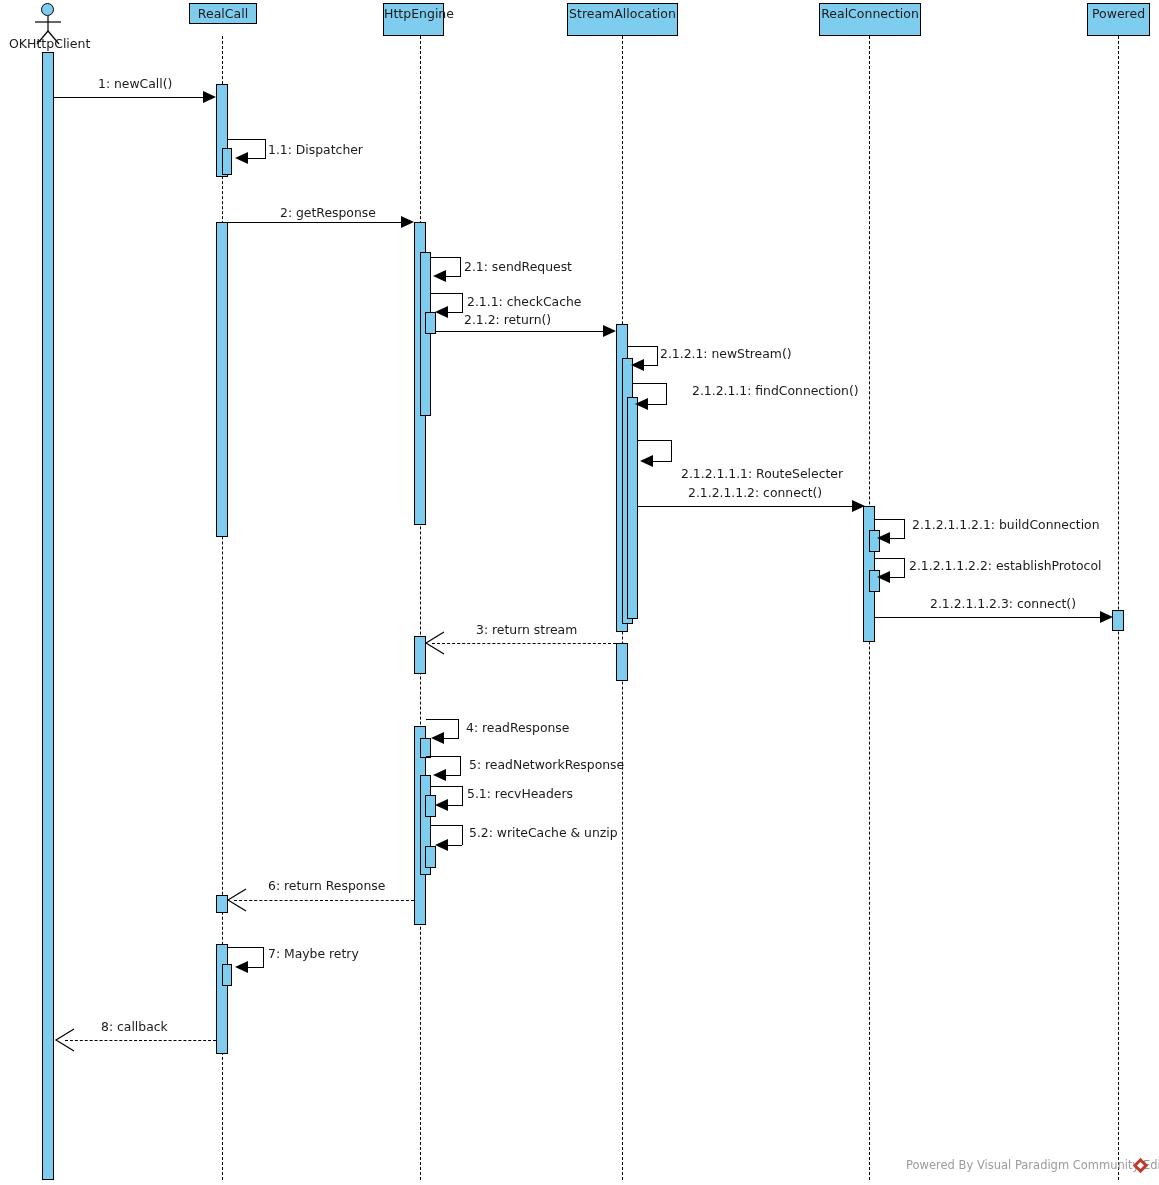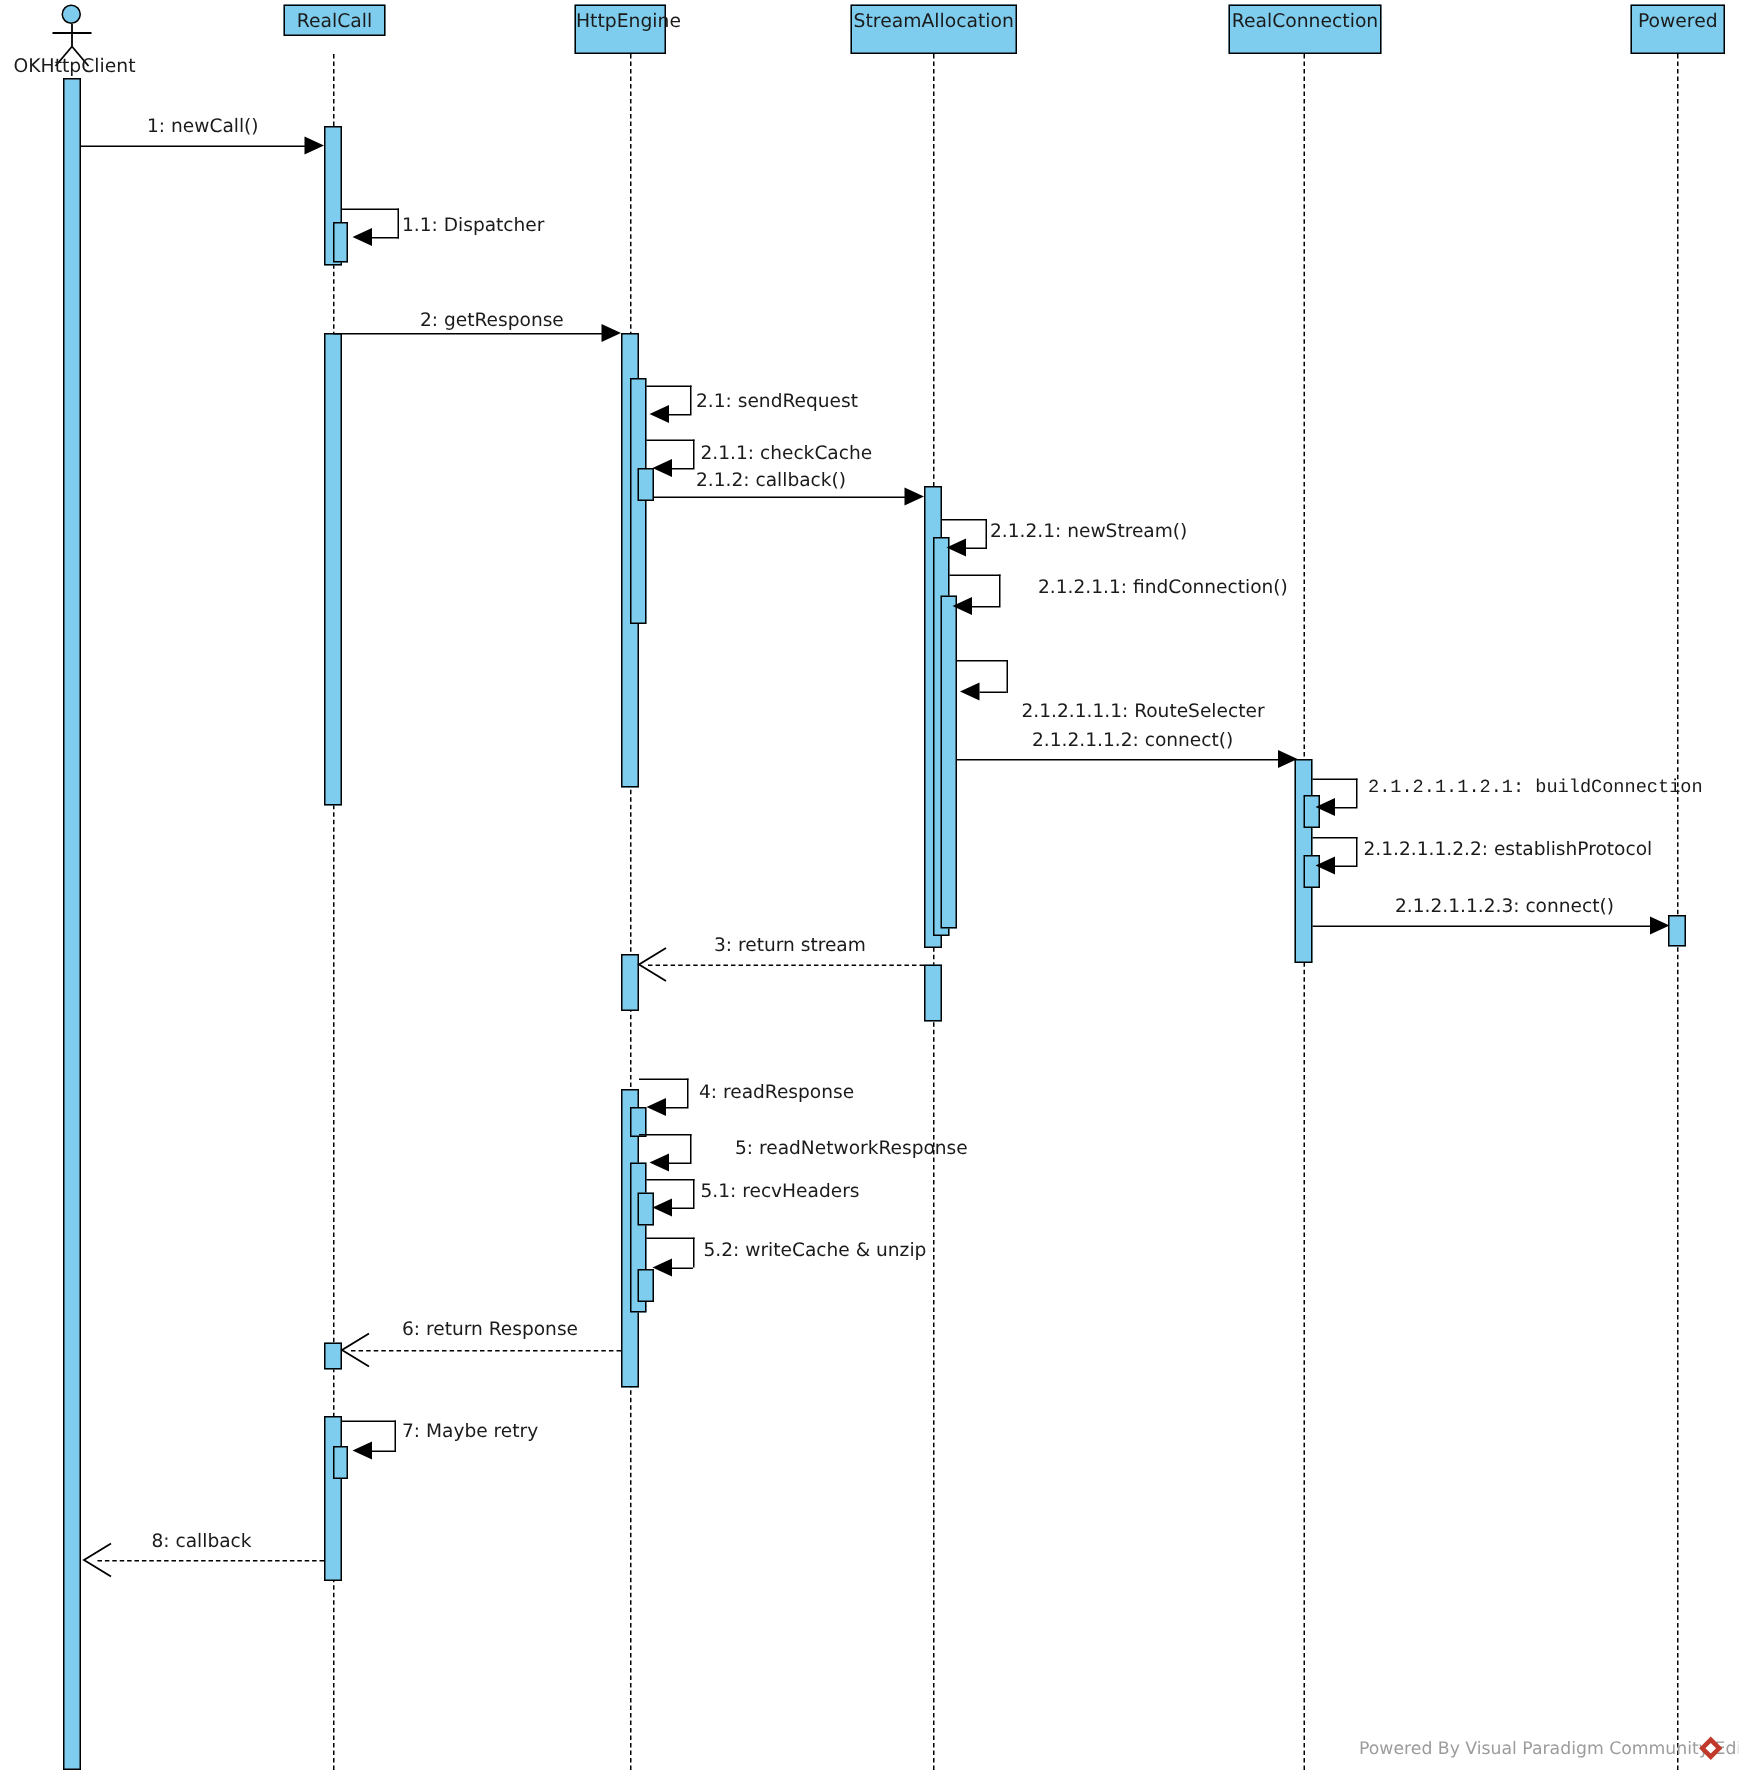--- a/index.html
+++ b/index.html
@@ -221,21 +221,21 @@
   <div class="selfcall">
     <div class="seg" style="left:431px; top:293px; width:32px;"></div>
     <div class="vseg" style="left:462px; top:293px; height:20px;"></div>
     <div class="seg" style="left:448px; top:312px; width:14px;"></div>
   </div>
   <div class="arrow-solid-l" style="left:435px; top:306px;"></div>
   <div class="msg-label" style="left:467px; top:296px;">2.1.1: checkCache</div>
 
   <div class="msg-line" style="left:436px; top:331px; width:168px;"></div>
   <div class="arrow-solid-r" style="left:603px; top:325px;"></div>
-  <div class="msg-label" style="left:464px; top:314px;">2.1.2: callback()</div>
+  <div class="msg-label" style="left:464px; top:314px;">2.1.2: return()</div>
 
   <div class="selfcall">
     <div class="seg" style="left:628px; top:346px; width:30px;"></div>
     <div class="vseg" style="left:657px; top:346px; height:20px;"></div>
     <div class="seg" style="left:644px; top:365px; width:14px;"></div>
   </div>
   <div class="arrow-solid-l" style="left:631px; top:359px;"></div>
   <div class="msg-label" style="left:660px; top:348px;">2.1.2.1: newStream()</div>
 
   <div class="selfcall">
@@ -257,21 +257,21 @@
   <div class="msg-line" style="left:638px; top:506px; width:215px;"></div>
   <div class="arrow-solid-r" style="left:852px; top:500px;"></div>
   <div class="msg-label" style="left:688px; top:487px;">2.1.2.1.1.2: connect()</div>
 
   <div class="selfcall">
     <div class="seg" style="left:875px; top:519px; width:30px;"></div>
     <div class="vseg" style="left:904px; top:519px; height:20px;"></div>
     <div class="seg" style="left:890px; top:538px; width:14px;"></div>
   </div>
   <div class="arrow-solid-l" style="left:877px; top:532px;"></div>
-  <div class="msg-label" style="left:912px; top:519px;font-family:Liberation Mono, monospace;">2.1.2.1.1.2.1: buildConnection</div>
+  <div class="msg-label" style="left:912px; top:519px;">2.1.2.1.1.2.1: buildConnection</div>
 
   <div class="selfcall">
     <div class="seg" style="left:875px; top:558px; width:30px;"></div>
     <div class="vseg" style="left:904px; top:558px; height:20px;"></div>
     <div class="seg" style="left:890px; top:577px; width:14px;"></div>
   </div>
   <div class="arrow-solid-l" style="left:877px; top:571px;"></div>
   <div class="msg-label" style="left:909px; top:560px;">2.1.2.1.1.2.2: establishProtocol</div>
 
   <div class="msg-line" style="left:875px; top:617px; width:227px;"></div>
@@ -291,21 +291,21 @@
   </div>
   <div class="arrow-solid-l" style="left:431px; top:732px;"></div>
   <div class="msg-label" style="left:466px; top:722px;">4: readResponse</div>
 
   <div class="selfcall">
     <div class="seg" style="left:426px; top:756px; width:35px;"></div>
     <div class="vseg" style="left:460px; top:756px; height:20px;"></div>
     <div class="seg" style="left:446px; top:775px; width:14px;"></div>
   </div>
   <div class="arrow-solid-l" style="left:433px; top:769px;"></div>
-  <div class="msg-label" style="left:469px; top:759px;margin-left:21px;">5: readNetworkResponse</div>
+  <div class="msg-label" style="left:469px; top:759px;">5: readNetworkResponse</div>
 
   <div class="selfcall">
     <div class="seg" style="left:431px; top:786px; width:32px;"></div>
     <div class="vseg" style="left:462px; top:786px; height:20px;"></div>
     <div class="seg" style="left:448px; top:805px; width:14px;"></div>
   </div>
   <div class="arrow-solid-l" style="left:435px; top:799px;"></div>
   <div class="msg-label" style="left:467px; top:788px;">5.1: recvHeaders</div>
 
   <div class="selfcall">

